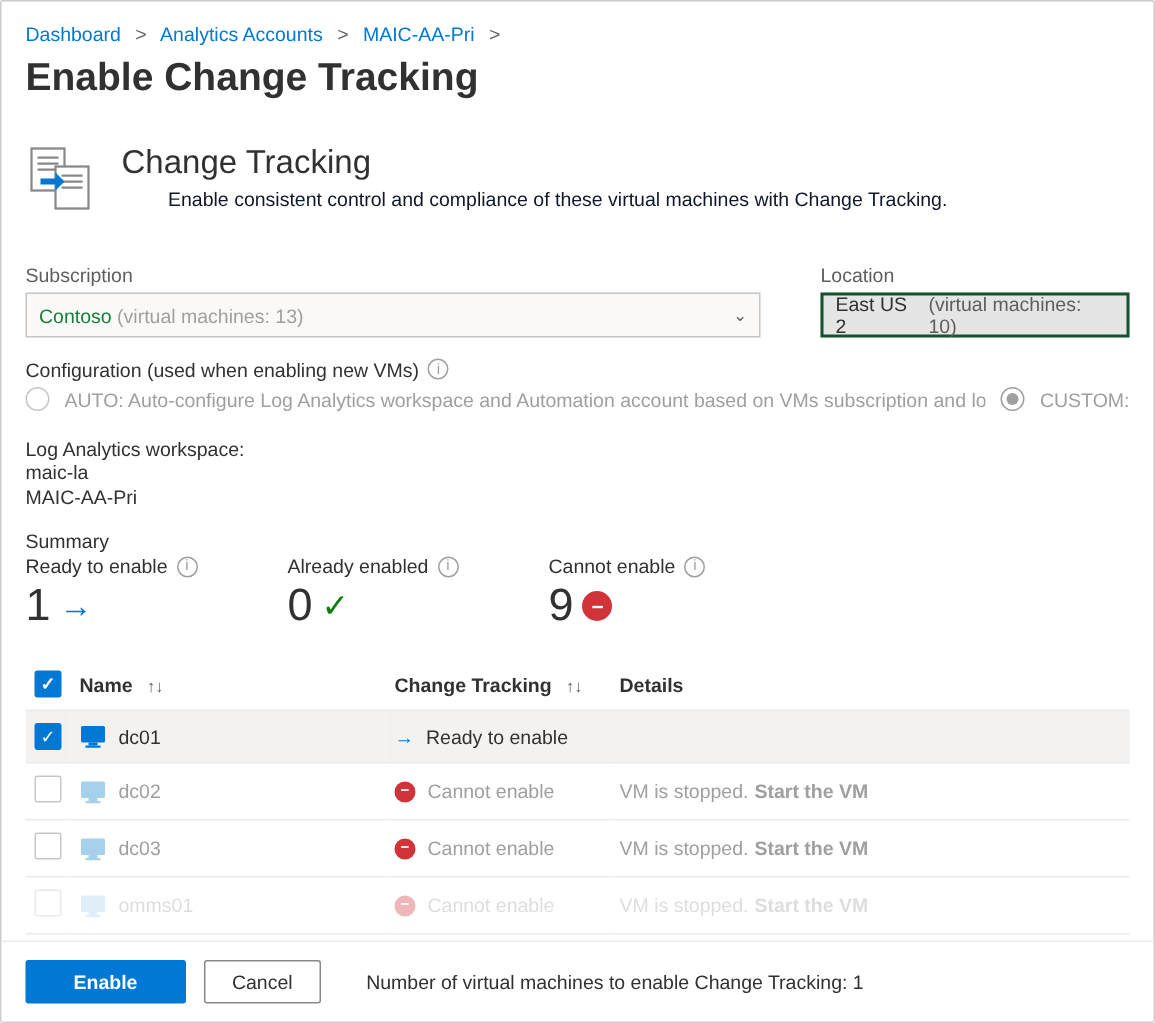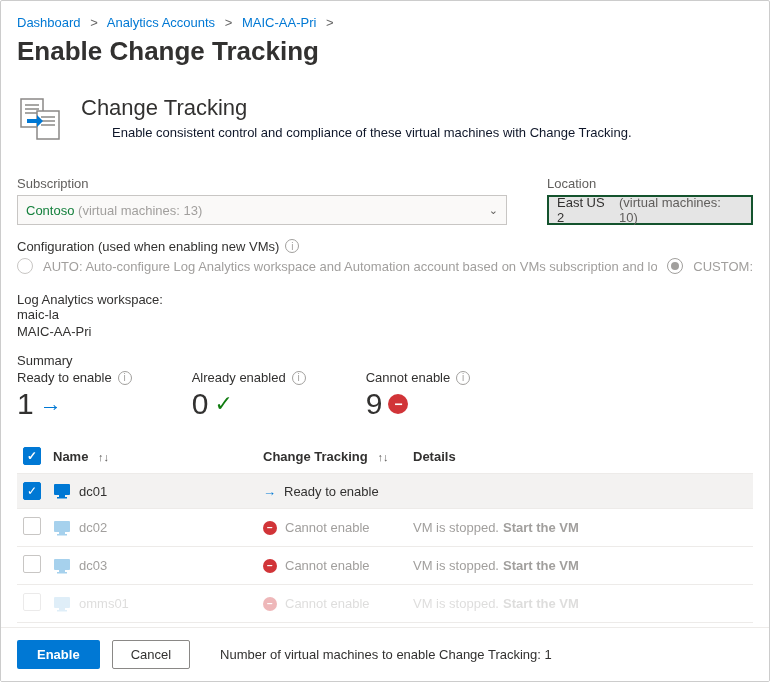--- a/index.html
+++ b/index.html
@@ -88,21 +88,21 @@
   .footer {
     position: absolute;
     left: 0; right: 0; bottom: 0;
     border-top: 1px solid #edebe9;
     padding: 12px 16px;
     display: flex; align-items: center; gap: 12px;
     background: #fff;
   }
   .btn-primary {
     background: #0078d4; color: #fff; border: none;
-    padding: 7px 20px; font-size: 13px; font-weight: 600;
+    padding: 7px 32px; font-size: 13px; font-weight: 600;
     cursor: pointer; border-radius: 2px;
   }
   .btn-secondary {
     background: #fff; color: #323130; border: 1px solid #8a8886;
     padding: 6px 18px; font-size: 13px;
     cursor: pointer; border-radius: 2px;
   }
   .footer-text { font-size: 13px; margin-left: 18px; }
   .arrow-sm { color: #0078d4; font-size: 13px; }
 </style>

